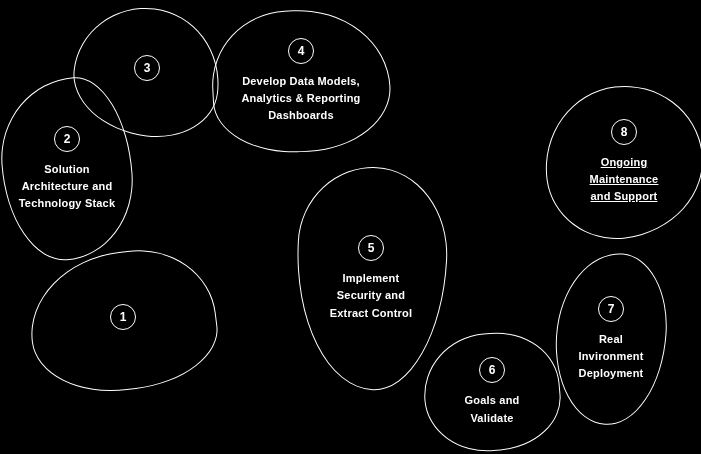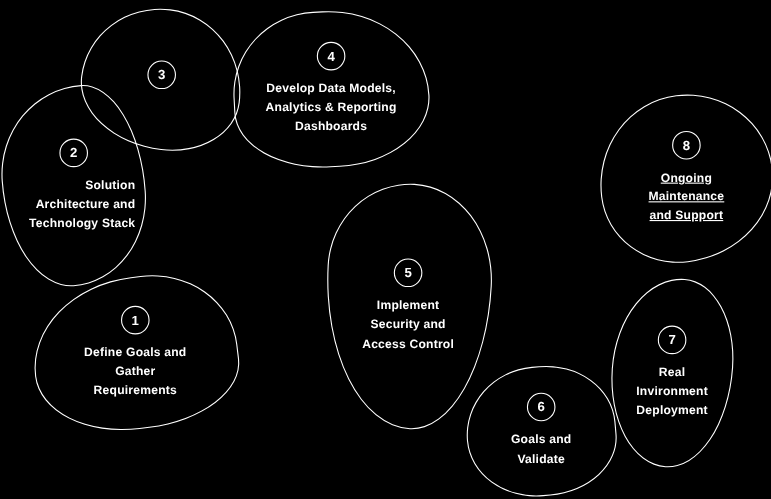--- a/index.html
+++ b/index.html
@@ -53,21 +53,21 @@
     letter-spacing: 0.2px;
   }
 
   
   .petal-1 { left: 30px;  top: 252px; width: 186px; height: 138px; }
   .petal-1::before { border-radius: 55% 45% 50% 50% / 60% 55% 40% 45%; transform: rotate(-7deg); }
   .petal-1 .label { max-width: 112px; }
 
   .petal-2 { left: 2px;   top: 78px;  width: 130px; height: 182px; }
   .petal-2::before { border-radius: 60% 40% 55% 45% / 45% 55% 45% 55%; transform: rotate(-4deg); }
-  .petal-2 .label { max-width: 112px; text-align: right; }
+  .petal-2 .label { max-width: 112px; }
 
   .petal-3 { left: 74px;  top: 8px;   width: 146px; height: 128px; }
   .petal-3::before { border-radius: 50% 50% 45% 55% / 55% 60% 40% 45%; transform: rotate(7deg); }
   .petal-3 .label { max-width: 92px; }
 
   .petal-4 { left: 212px; top: 10px;  width: 178px; height: 142px; }
   .petal-4::before { border-radius: 45% 55% 50% 50% / 55% 60% 45% 40%; transform: rotate(-3deg); }
   .petal-4 .label { max-width: 154px; text-align: center; }
 
   .petal-5 { left: 296px; top: 167px; width: 150px; height: 223px; }
@@ -88,21 +88,20 @@
 </style>
 </head>
 <body>
 
 <div id="canvas">
 
   <div class="petal petal-1">
     <div class="badge">
       <span>1</span>
     </div>
-    <div class="label">Define Goals and Gather Requirements</div>
   </div>
 
   <div class="petal petal-2">
     <div class="badge">
       <span>2</span>
     </div>
     <div class="label">Solution Architecture and Technology Stack</div>
   </div>
 
   <div class="petal petal-3">
@@ -115,21 +114,21 @@
     <div class="badge">
       <span>4</span>
     </div>
     <div class="label">Develop Data Models, Analytics &amp; Reporting Dashboards</div>
   </div>
 
   <div class="petal petal-5">
     <div class="badge">
       <span>5</span>
     </div>
-    <div class="label">Implement Security and Access Control</div>
+    <div class="label">Implement Security and Extract Control</div>
   </div>
 
   <div class="petal petal-6">
     <div class="badge">
       <span>6</span>
     </div>
     <div class="label">Goals and Validate</div>
   </div>
 
   <div class="petal petal-7">

